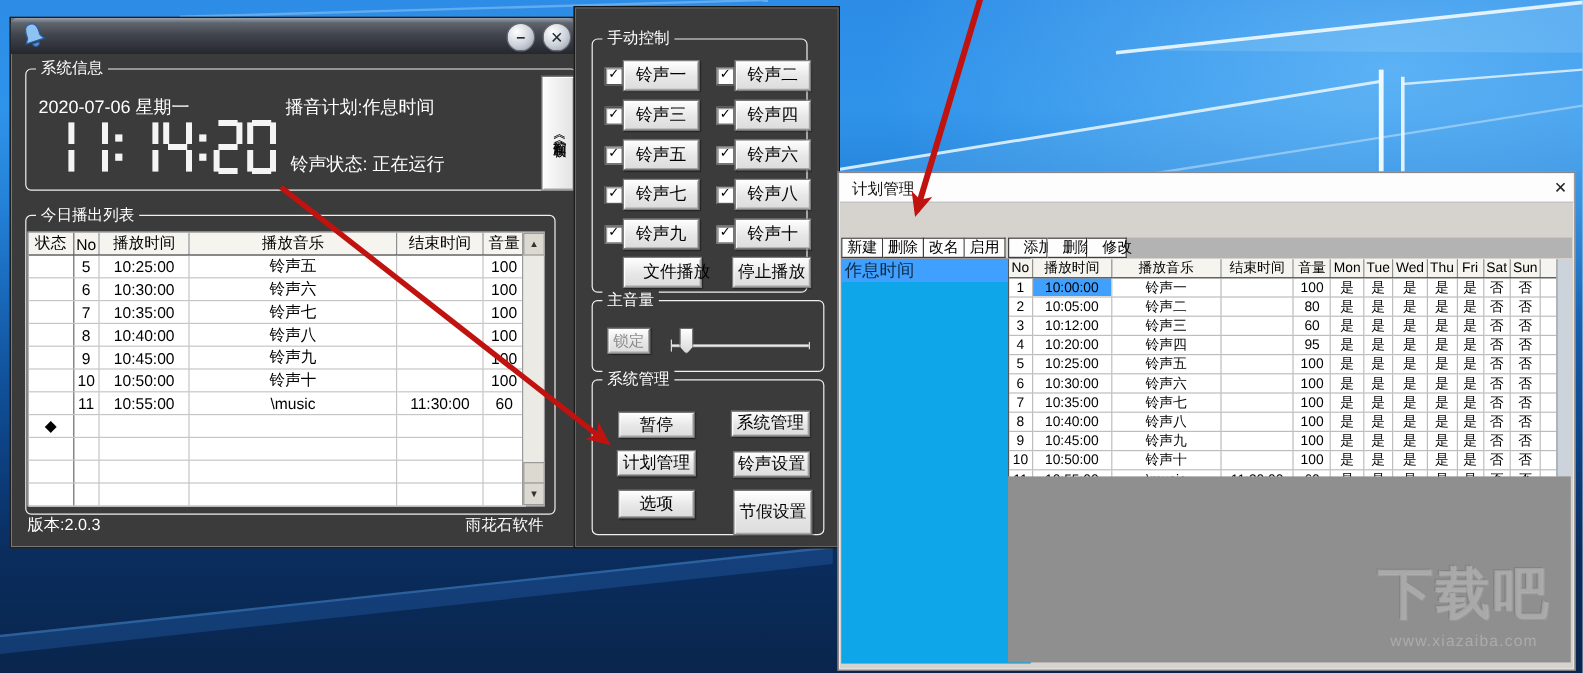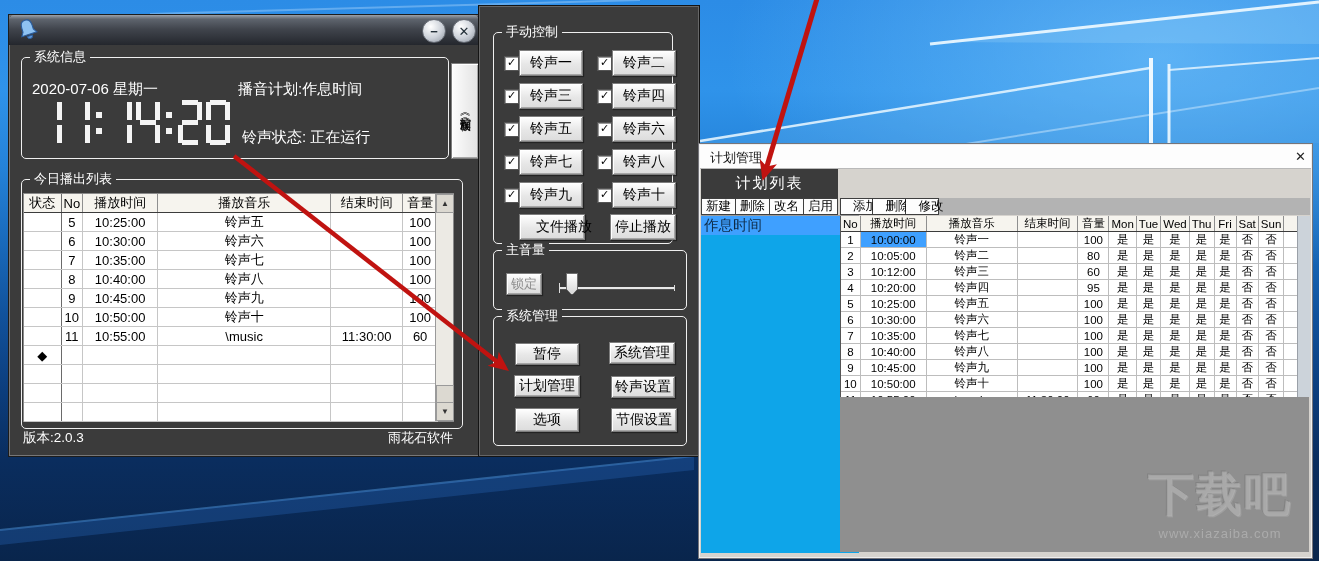--- a/index.html
+++ b/index.html
@@ -29,21 +29,21 @@
   .mw-titlebar{position:absolute;left:0;top:0;width:470px;height:30px;
      background:linear-gradient(180deg,#9ba1a9 0%,#5e646d 14%,#40444c 48%,#24272d 100%);
      border-radius:5px 5px 0 0;}
   .bell-ic{position:absolute;left:6px;top:2px;width:26px;height:26px;}
   .mw-title{position:absolute;left:36px;top:7px;color:#fff;font-size:14.5px;letter-spacing:.5px;white-space:nowrap;}
   .winbtn{position:absolute;top:4px;width:22px;height:22px;border-radius:50%;
      background:radial-gradient(circle at 35% 30%,#ffffff,#ccd1d9 55%,#8e959f);
      border:1px solid #636871;color:#243039;font-size:13px;font-weight:bold;display:flex;align-items:center;justify-content:center;line-height:1;}
   .winbtn.min{left:413px;}
   .winbtn.cls{left:443px;}
-  .sysinfo{left:12px;top:42px;width:426px;height:100px;}
+  .sysinfo{left:12px;top:42px;width:426px;height:100px;padding-left:32px;}
   .si-date{position:absolute;left:10px;top:22px;color:#fff;font-size:15px;}
   .si-plan{position:absolute;left:216px;top:22px;color:#fff;font-size:15px;}
   .si-status{position:absolute;left:220px;top:70px;color:#fff;font-size:15px;}
   .clock{position:absolute;left:16px;top:42px;height:46px;display:flex;align-items:flex-start;}
   .seg-digit{position:relative;width:24px;height:45px;margin-right:4px;}
   .seg-colon{position:relative;width:10px;height:45px;margin-right:4px;}
   .seg-colon i{position:absolute;left:2px;width:6px;height:6px;background:#f4f4f4;display:block;top:12px;}
   .seg-colon i.dot2{top:28px;}
   .sg{position:absolute;display:block;background:transparent;}
   .sg.on{background:#f4f4f4;}
@@ -418,30 +418,29 @@
       </div>
     </div>
 
     <div class="grp sysmgr">
       <span class="glbl">系统管理</span>
       <button class="btn3d" style="left:21px;top:26px;width:64px;">暂停</button>
       <button class="btn3d" style="left:115px;top:25px;width:66px;">系统管理</button>
       <button class="btn3d" style="left:20px;top:58px;width:66px;">计划管理</button>
       <button class="btn3d" style="left:117px;top:59px;width:64px;">铃声设置</button>
       <button class="btn3d" style="left:21px;top:91px;width:64px;height:24px;">选项</button>
-      <button class="btn3d" style="left:117px;top:91px;width:66px;height:24px;">节假设置</button>
+      <button class="btn3d" style="left:117px;top:91px;width:66px;height:38px;">节假设置</button>
     </div>
   </div>
 
   <div class="plan-window">
     <div class="pw-titlebar">
       <span class="pw-title">计划管理</span>
       <span class="pw-close">✕</span>
     </div>
-    <div class="pw-lheader">计划列表</div>
     <div class="pw-ltoolbar">
         <button class="tbtn">新建</button>
         <button class="tbtn">删除</button>
         <button class="tbtn">改名</button>
         <button class="tbtn">启用</button>
       </div>
     <div class="pw-list">
         <div class="plan-item sel">作息时间</div>
       </div>
     <div class="pw-rtoolbar">

